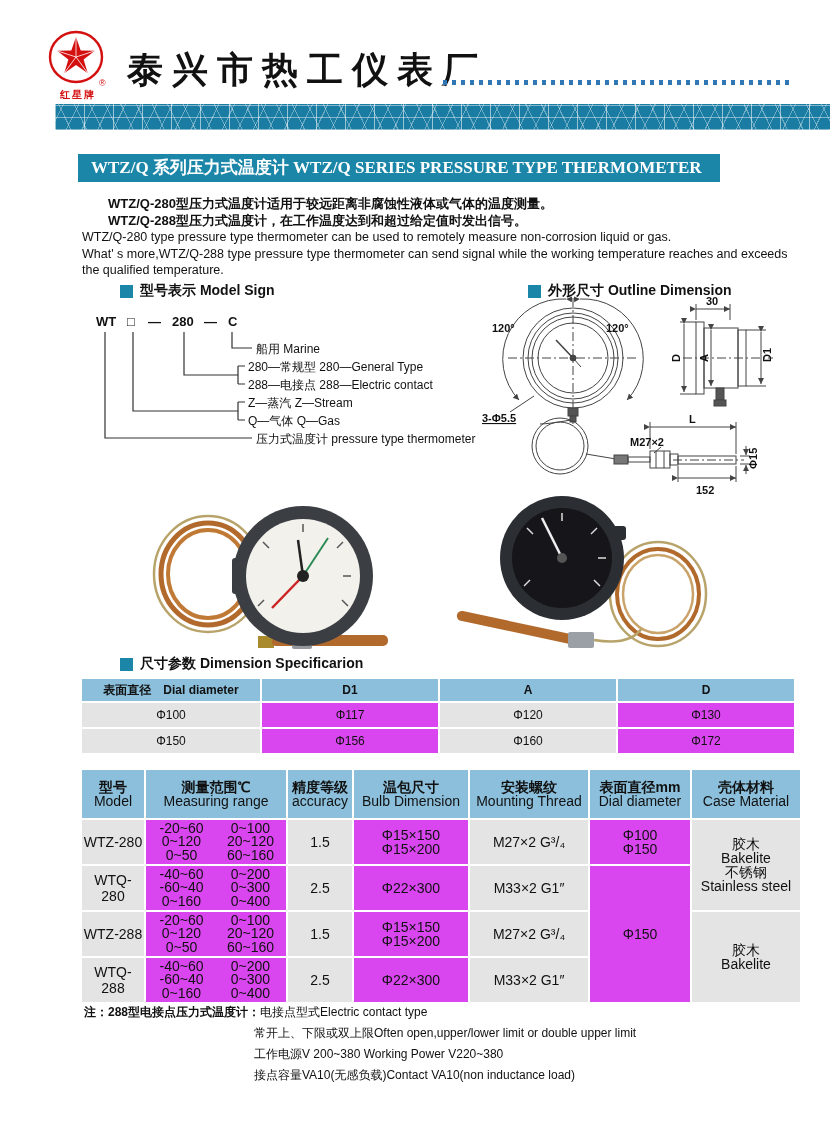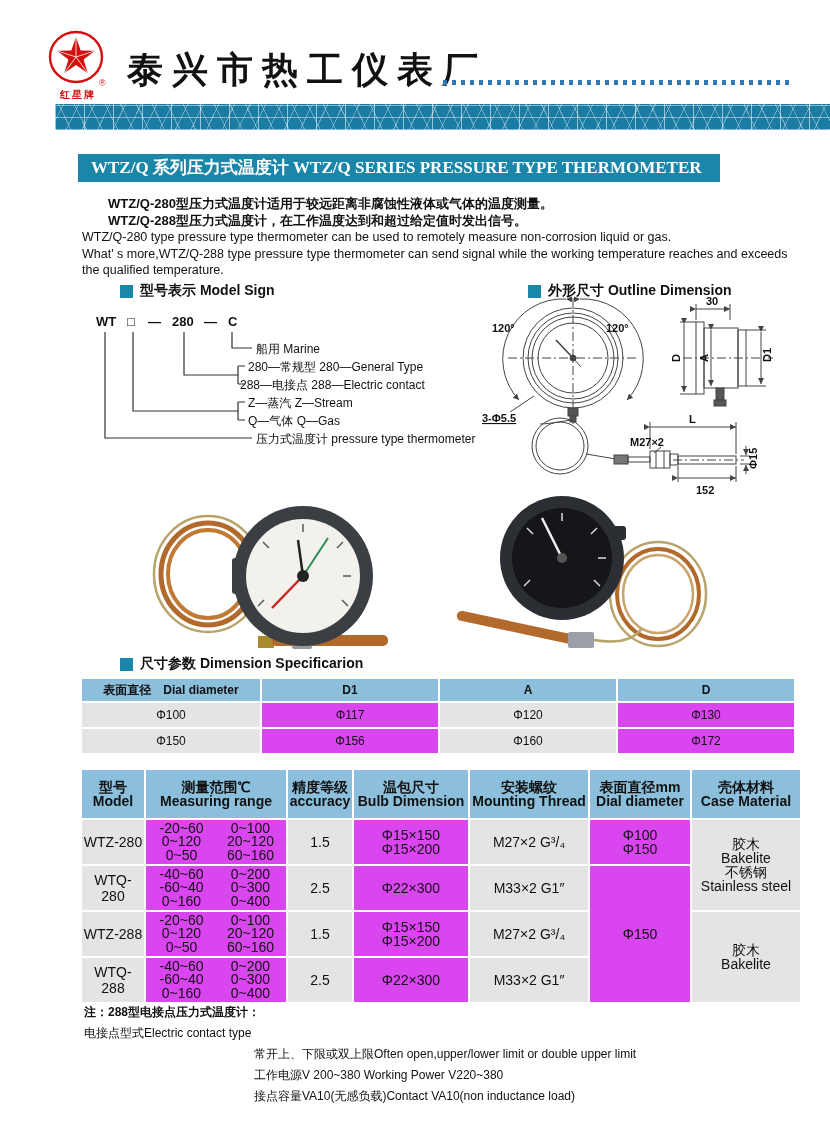--- a/index.html
+++ b/index.html
@@ -48,31 +48,31 @@
   
   .photo{position:absolute;}
 
   
   table{border-collapse:separate;border-spacing:2px;table-layout:fixed;}
   .dim-table{position:absolute;left:80px;top:677px;width:706px;font-size:12px;}
   .dim-table th{background:#8bbfdb;height:20px;font-weight:bold;font-size:12px;}
   .dim-table td{height:22px;text-align:center;}
   .tech-table{position:absolute;left:80px;top:768px;width:706px;font-size:14px;}
   .tech-table th{background:#8bbfdb;height:46px;font-weight:bold;}
-  .tech-table th .h2{font-weight:bold;}
+  .tech-table th .h2{font-weight:normal;}
   .tech-table td{height:42px;text-align:center;vertical-align:middle;}
   .c-gray{background:#e4e4e4;}
   .c-blue{background:#d946ef;}
   .cell-line{display:block;line-height:14px;}
   .range-row{display:flex;line-height:13.5px;}
   .range-row span{width:50%;text-align:center;}
 
   
   .notes{position:absolute;left:84px;top:1002px;font-size:12px;line-height:21px;}
-  .note-first{display:flex;flex-direction:column;}
+  .note-first{display:flex;}
   .note-prefix{font-weight:bold;}
   .note-rest{margin-left:170px;}
 
   svg text{font-family:"Liberation Sans",sans-serif;}
 </style>
 </head>
 <body>
 
 <div class="page">
 
@@ -125,21 +125,21 @@
       </g>
     </svg>
     <span class="tok" style="left:8px;">WT</span>
     <span class="tok" style="left:39px;">□</span>
     <span class="tok" style="left:60px;">—</span>
     <span class="tok" style="left:84px;">280</span>
     <span class="tok" style="left:116px;">—</span>
     <span class="tok" style="left:140px;">C</span>
     <div class="md-label" style="left:168px;top:31px;">船用 Marine</div>
     <div class="md-label" style="left:160px;top:49px;">280—常规型 280—General Type</div>
-    <div class="md-label" style="left:152px;top:67px;">288—电接点 288—Electric contact</div>
+    <div class="md-label" style="left:160px;top:67px;">288—电接点 288—Electric contact</div>
     <div class="md-label" style="left:160px;top:85px;">Z—蒸汽 Z—Stream</div>
     <div class="md-label" style="left:160px;top:103px;">Q—气体 Q—Gas</div>
     <div class="md-label" style="left:168px;top:121px;">压力式温度计 pressure type thermometer</div>
   </div>
 
   <div class="outline-wrap">
     <svg width="350" height="205" viewBox="0 0 350 205">
       <defs>
         <marker id="ah" markerWidth="8" markerHeight="8" refX="6" refY="3" orient="auto">
           <path d="M0 0 L6 3 L0 6 Z" fill="#444"></path>

